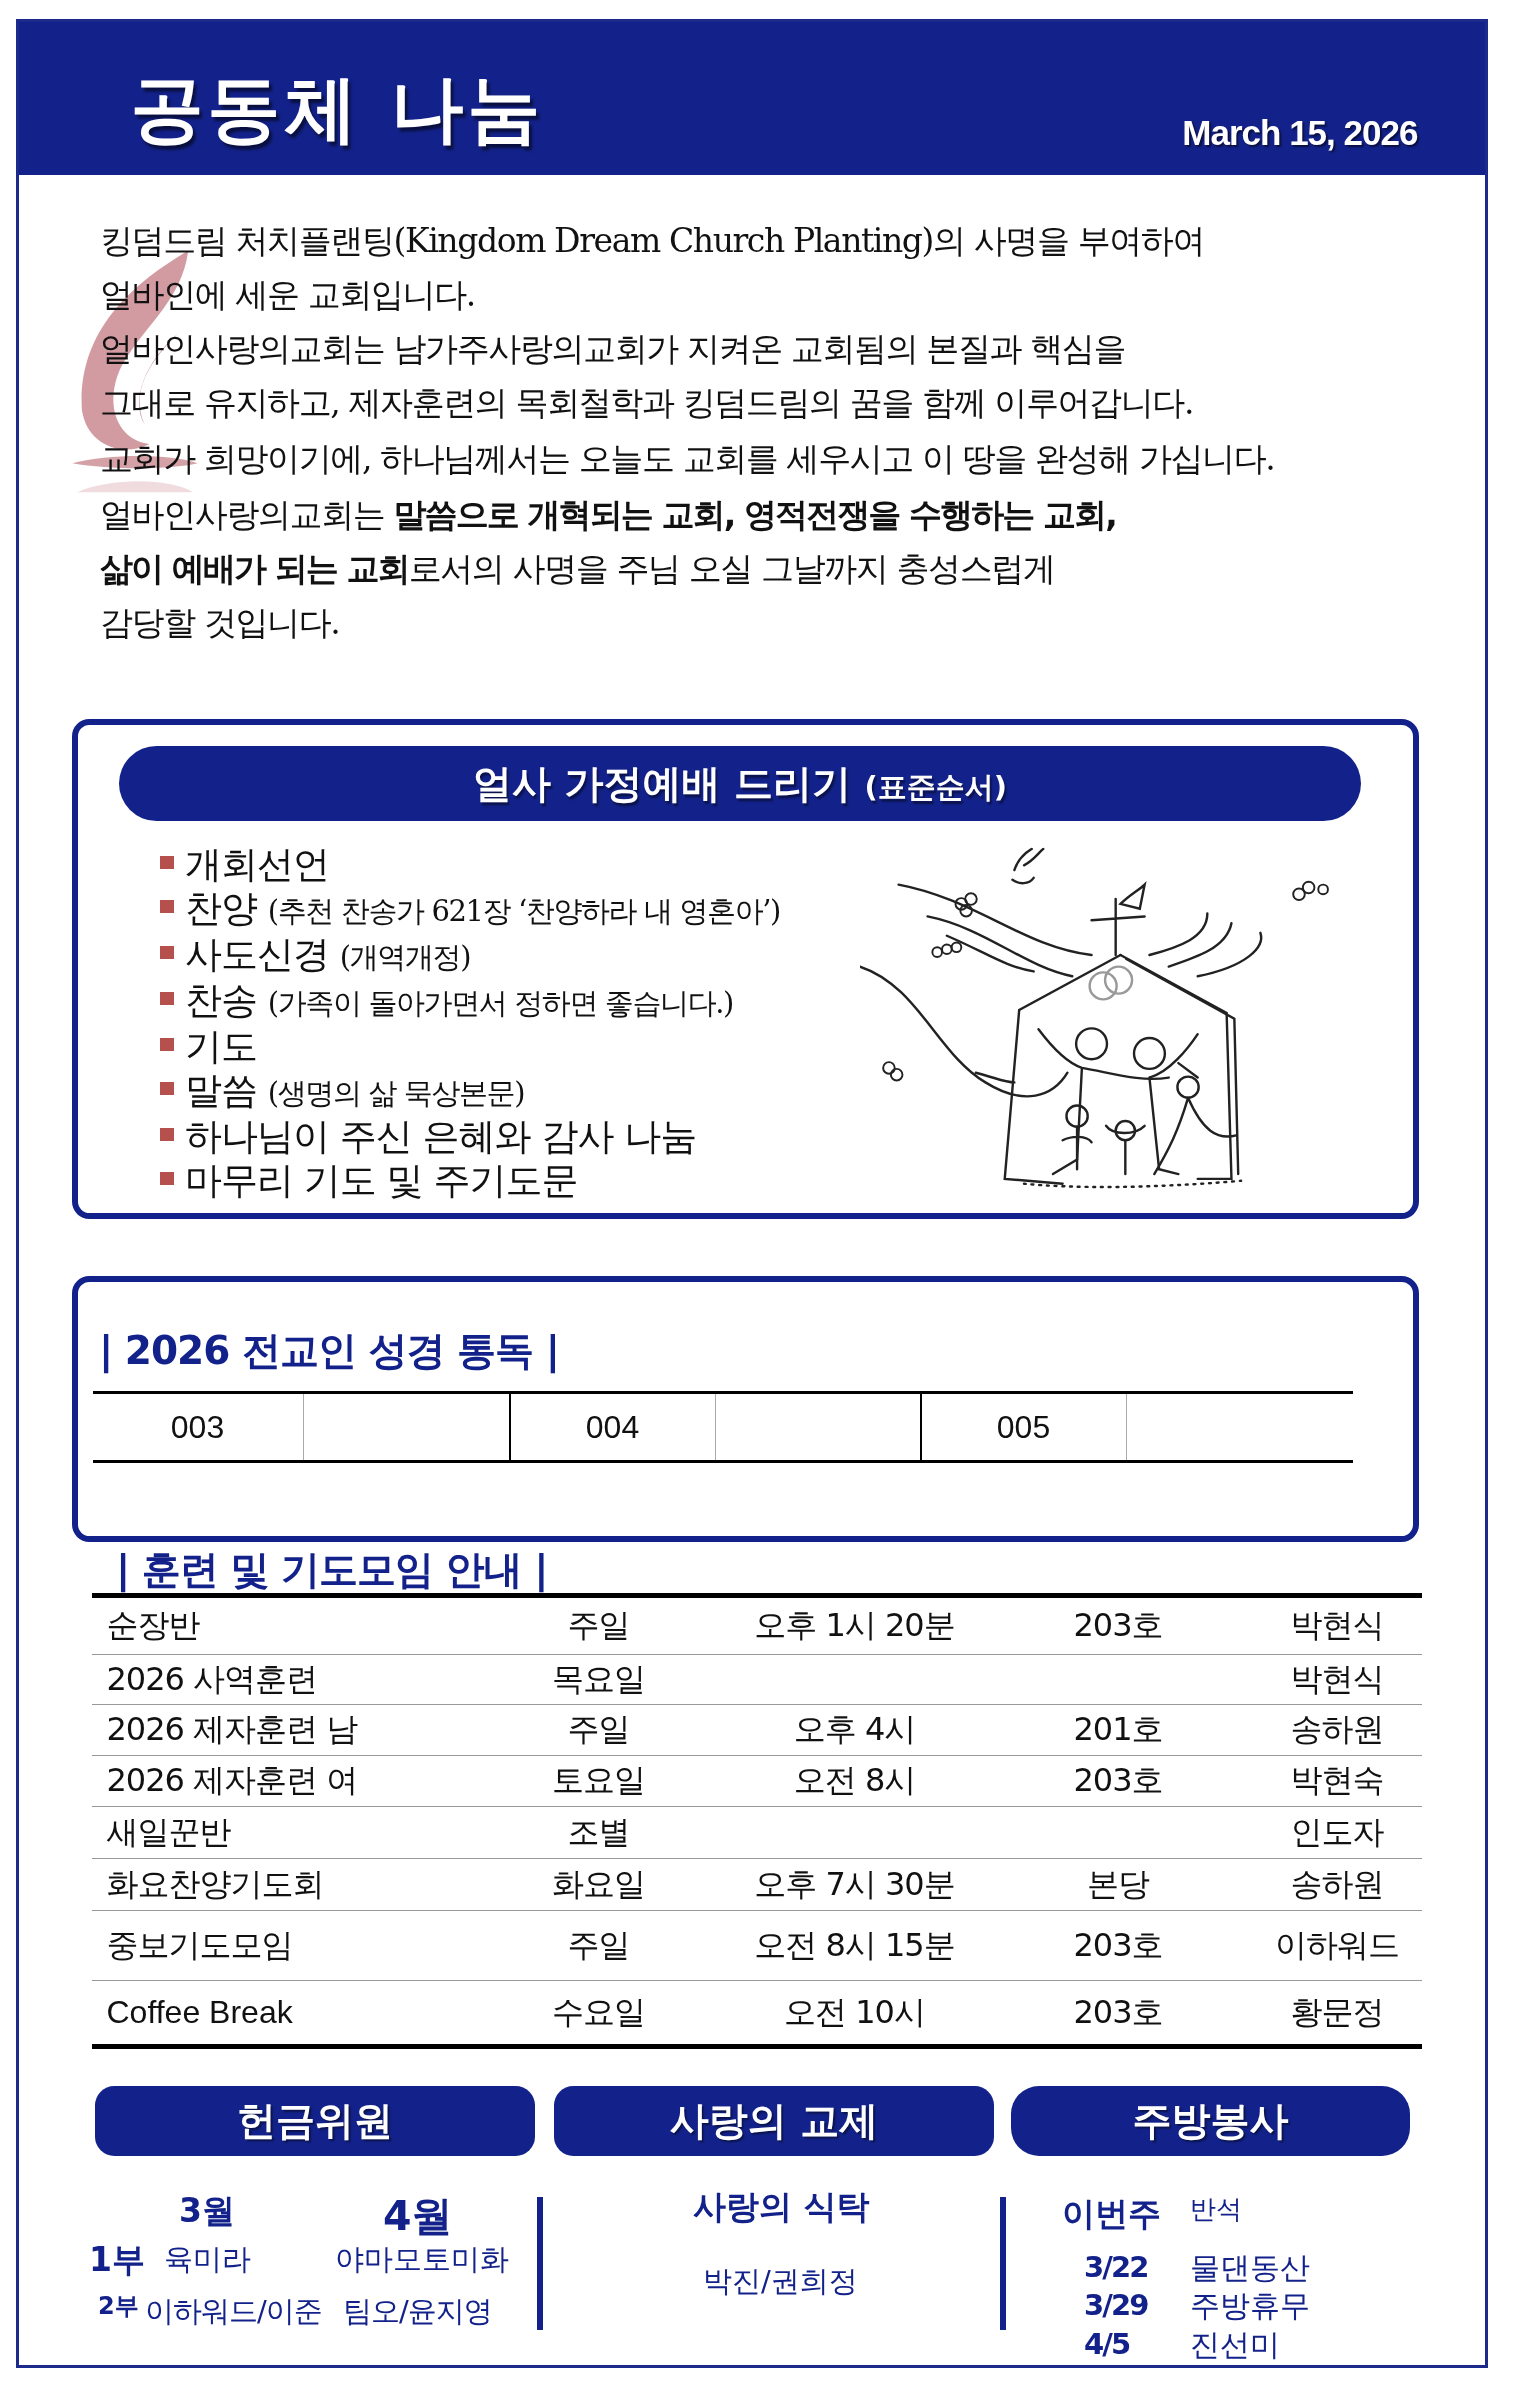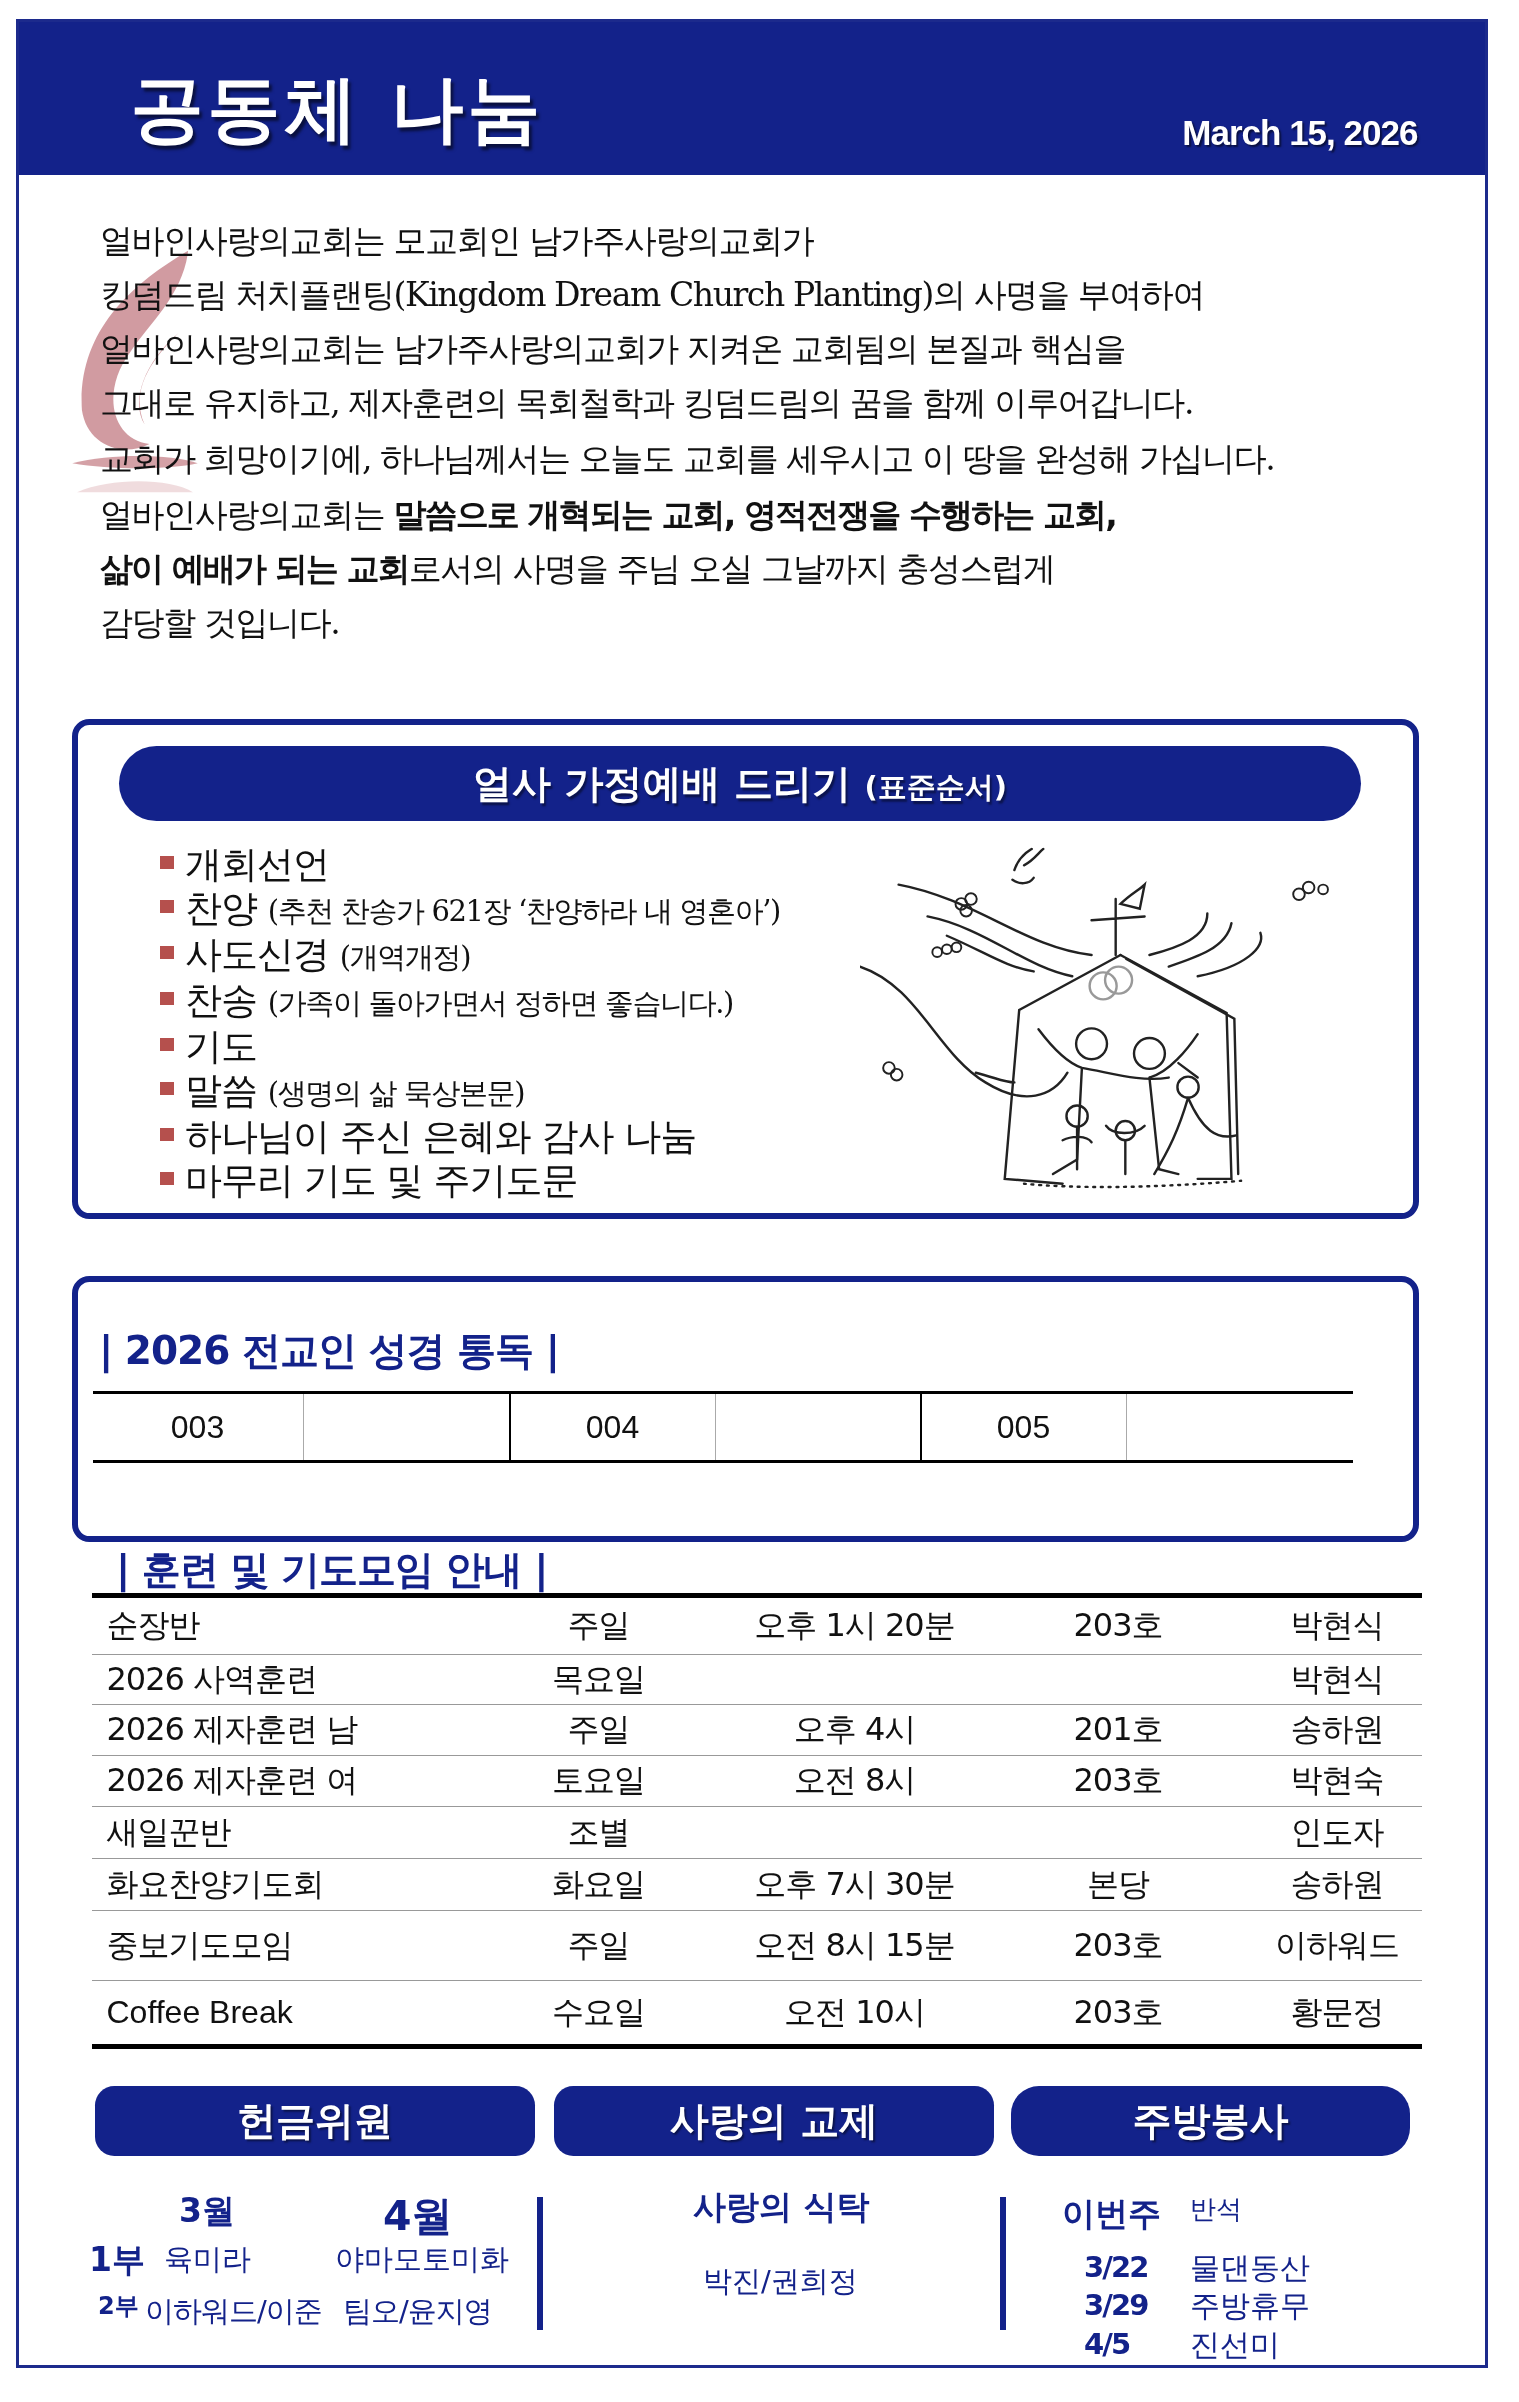--- a/index.html
+++ b/index.html
@@ -77,22 +77,22 @@
 </div>
 
 <svg id="logo-mark" viewBox="0 0 130 260">
   <path d="M120 5 C 60 40, 5 90, 10 170 C 15 205, 50 220, 80 205 C 40 200, 30 150, 60 110 C 80 80, 115 50, 120 5 Z" fill="#c98a90" opacity="0.85"></path>
   <path d="M110 90 C 80 120, 60 150, 75 185 C 60 160, 75 120, 110 90 Z" fill="#c98a90" opacity="0.85"></path>
   <path d="M0 225 C 40 215, 100 215, 130 225 C 100 232, 40 232, 0 225 Z" fill="#c98a90" opacity="0.8"></path>
   <path d="M5 255 C 40 240, 100 240, 125 255 Z" fill="#e6c5c8" opacity="0.6"></path>
 </svg>
 
 <div id="intro">
-  <p>얼바인사랑의교회는 모교회인 남가주사랑의교회가</p>
   <p>킹덤드림 처치플랜팅(Kingdom Dream Church Planting)의 사명을 부여하여</p>
+  <p>얼바인에 세운 교회입니다.</p>
   <p>얼바인사랑의교회는 남가주사랑의교회가 지켜온 교회됨의 본질과 핵심을</p>
   <p>그대로 유지하고, 제자훈련의 목회철학과 킹덤드림의 꿈을 함께 이루어갑니다.</p>
   <p style="margin-top:1.9px">교회가 희망이기에, 하나님께서는 오늘도 교회를 세우시고 이 땅을 완성해 가십니다.</p>
   <p style="margin-top:1.9px">
     <span>얼바인사랑의교회는 </span><b>말씀으로 개혁되는 교회, 영적전쟁을 수행하는 교회,</b>
   </p>
   <p>
     <b>삶이 예배가 되는 교회</b><span>로서의 사명을 주님 오실 그날까지 충성스럽게</span>
   </p>
   <p>감당할 것입니다.</p>

